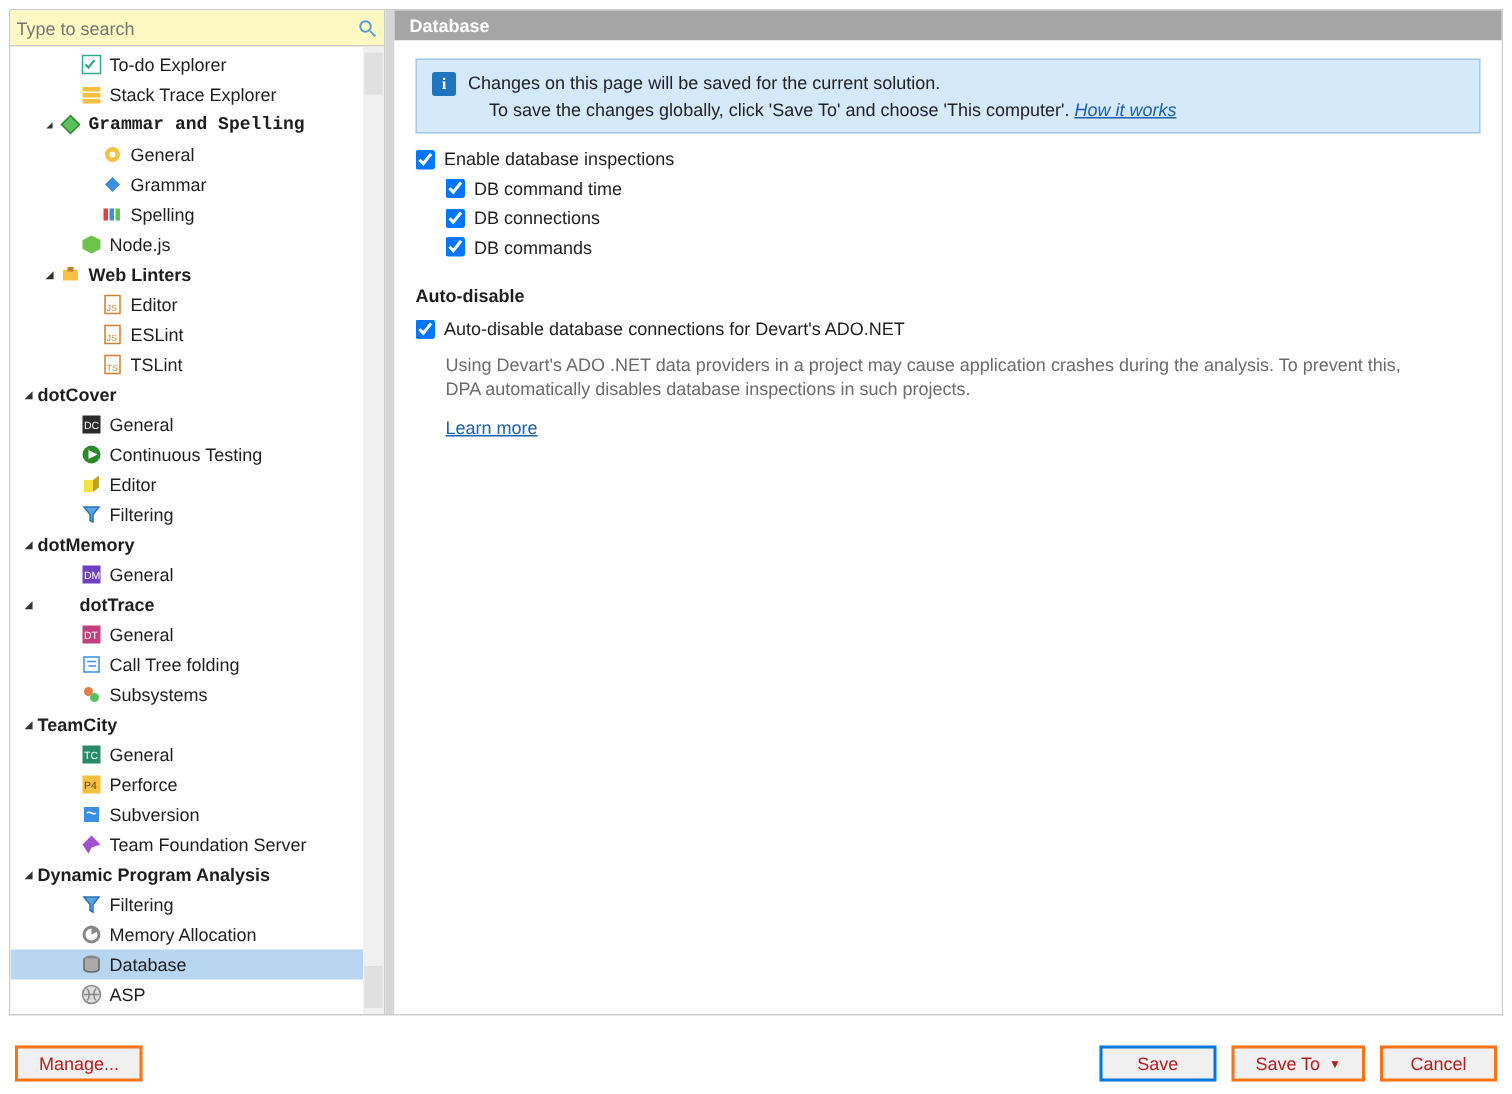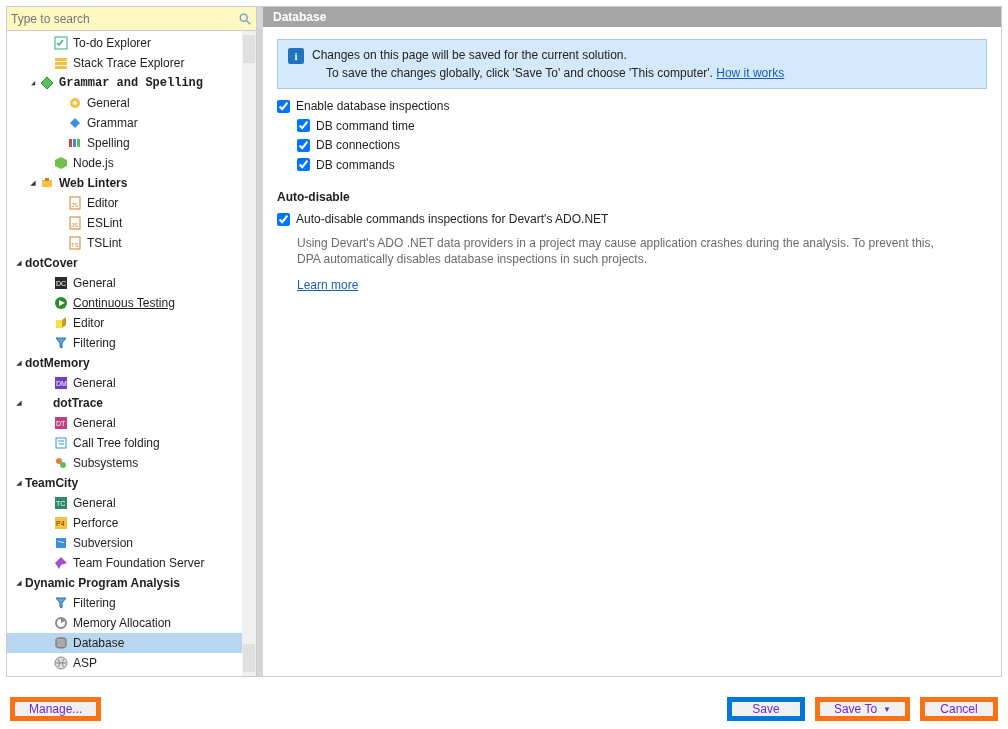--- a/index.html
+++ b/index.html
@@ -134,21 +134,21 @@
     width: 16px; height: 16px;
     background: #1f74c0;
     color: #fff;
     font-weight: bold;
     display: flex; align-items: center; justify-content: center;
     font-family: Georgia, serif;
     font-size: 11px;
     border-radius: 2px;
     flex-shrink: 0;
   }
-  .info-banner a { color: #1a5fb4; text-decoration: underline; }
+  .info-banner a { color: #1a5fb4; text-decoration: underline; font-style: italic; }
   .chk-row {
     margin: 3px 0;
   }
   .chk-row label {
     display: inline-flex;
     align-items: center;
     gap: 6px;
     cursor: pointer;
   }
   .chk-row input[type=checkbox] {
@@ -179,24 +179,24 @@
     display: flex;
     align-items: center;
     padding: 8px 10px;
     gap: 10px;
   }
   .spacer { flex: 1; }
   .btn {
     min-width: 78px;
     padding: 3px 14px;
     background: #f0f0f0;
-    border: 5px solid #f97316;
+    border: 2px solid #f97316;
     font-size: 12px;
     cursor: pointer;
-    color: #6d28d9;
+    color: #b91c1c;
     display: inline-flex;
     align-items: center;
     justify-content: center;
     gap: 6px;
     height: 24px;
     margin-top: 12px;
   }
   .btn.primary { border-color: #0078d7; }
   .dropdown-arrow {
     font-size: 8px;
@@ -334,21 +334,21 @@
         <div class="tree-item" style="padding-left: 34px;">
           <span class="tree-expander" style="font-size: 7px;"></span>
           <span class="tree-icon">
             <svg width="14" height="14">
               <rect x="1" y="1" width="12" height="12" fill="#2a2a2a"></rect>
               <text x="2" y="10" font-size="7" fill="#fff">DC</text>
             </svg>
           </span>
           <span class="tree-label">General</span>
         </div>
-        <div class="tree-item" style="padding-left: 34px; text-decoration: underline;">
+        <div class="tree-item" style="padding-left: 34px;">
           <span class="tree-expander" style="font-size: 7px;"></span>
           <span class="tree-icon">
             <svg width="14" height="14">
               <circle cx="7" cy="7" r="6" fill="#2a8a2a"></circle>
               <polygon points="5,4 11,7 5,10" fill="#fff"></polygon>
             </svg>
           </span>
           <span class="tree-label">Continuous Testing</span>
         </div>
         <div class="tree-item" style="padding-left: 34px;">
@@ -549,21 +549,21 @@
         <label>
           <input type="checkbox" checked="" style="">
           <span>DB commands</span>
         </label>
       </div>
 
       <div class="section-title">Auto-disable</div>
       <div class="chk-row">
         <label>
           <input type="checkbox" checked="" style="">
-          <span>Auto-disable commands inspections for Devart's ADO.NET</span>
+          <span>Auto-disable database connections for Devart's ADO.NET</span>
         </label>
       </div>
       <div class="help-text">Using Devart's ADO .NET data providers in a project may cause application crashes during the analysis. To prevent this, DPA automatically disables database inspections in such projects.</div>
       <a href="#" class="link">Learn more</a>
     </div>
   </div>
 </div>
 
 <div class="footer">
   <button class="btn">Manage...</button>

